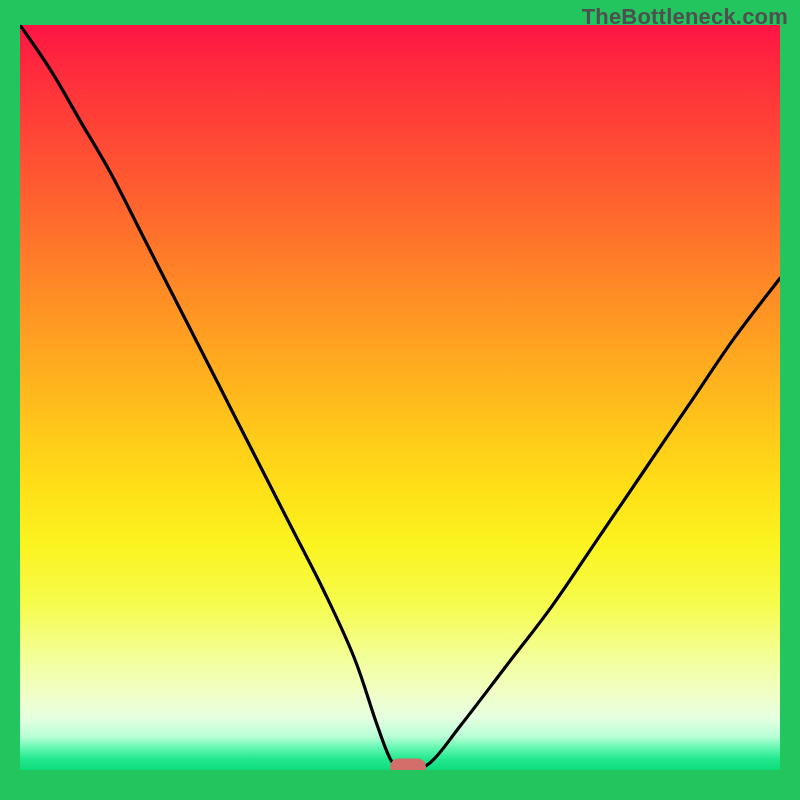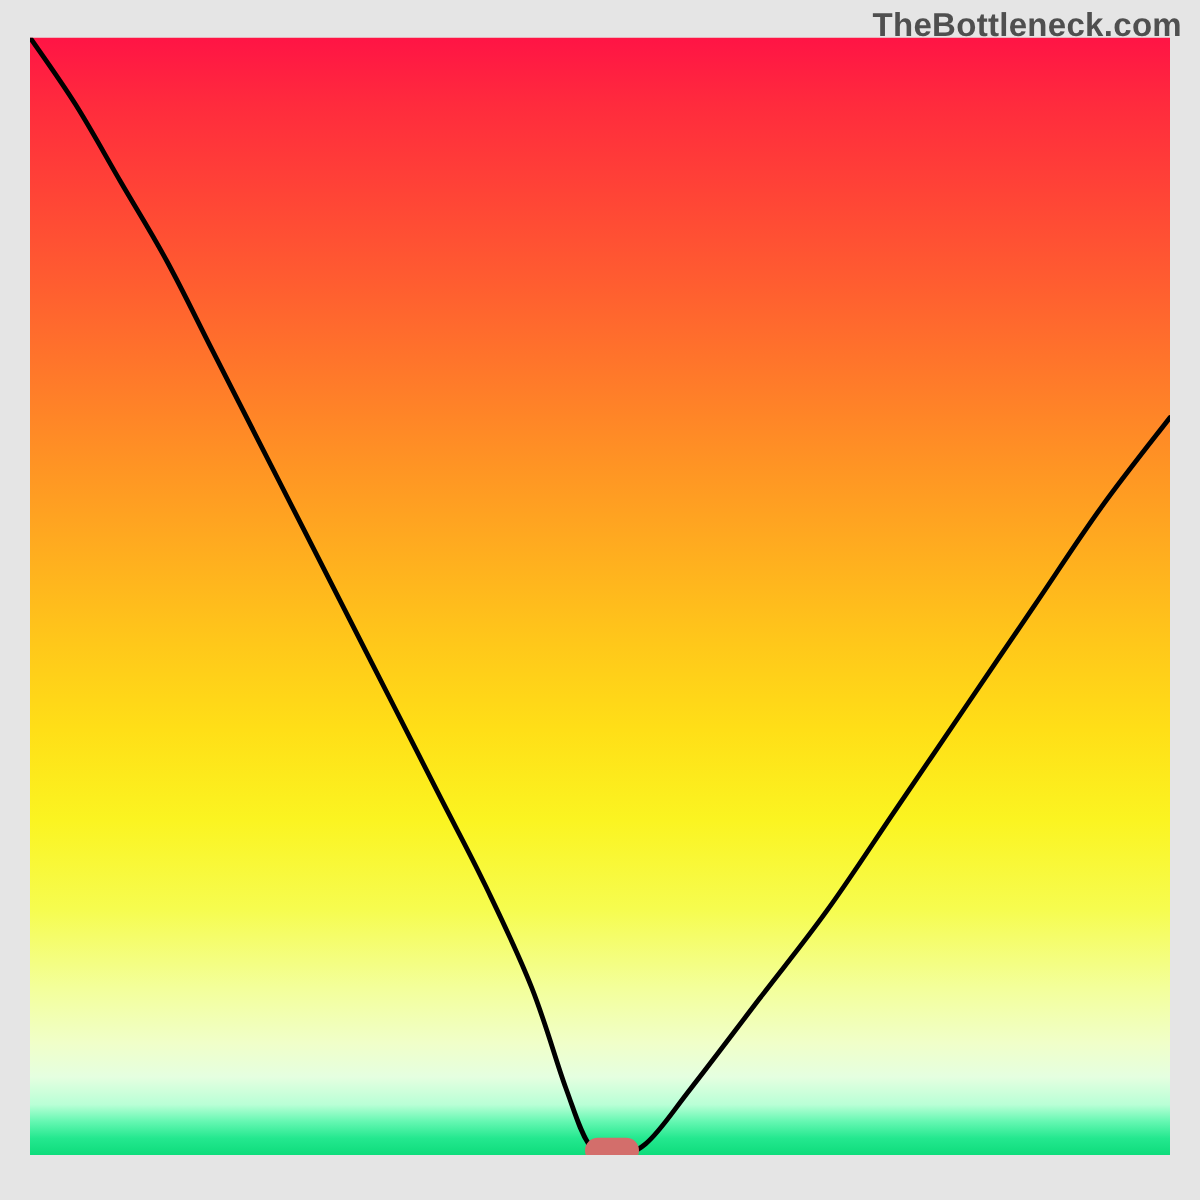--- a/index.html
+++ b/index.html
@@ -8,21 +8,21 @@
     width: 800px;
     height: 800px;
     background: #000;
     overflow: hidden;
     font-family: Arial, Helvetica, sans-serif;
   }
   .frame {
     position: relative;
     width: 800px;
     height: 800px;
-    background: #e5e5e5;
+    background: #22c55e;
   }
   .watermark {
     position: absolute;
     top: 4px;
     right: 12px;
     color: #4f4f4f;
     font-size: 22px;
     font-weight: 600;
     letter-spacing: 0.2px;
     z-index: 30;

